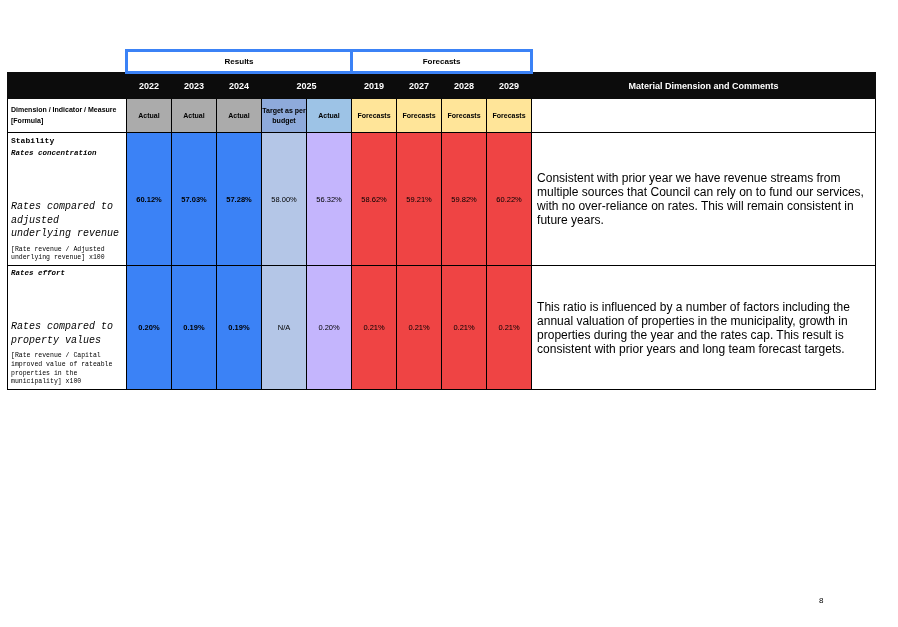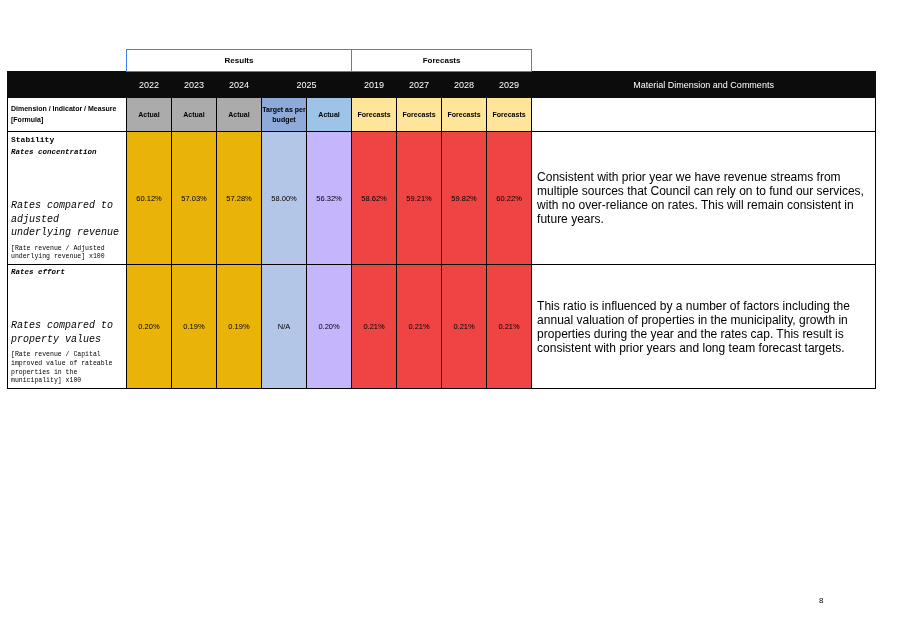--- a/index.html
+++ b/index.html
@@ -35,29 +35,29 @@
     overflow: hidden;
   }
   
   tr.group-row { height: 22px; }
   tr.group-row td.nb { border: none; background: #fff; }
   tr.group-row td.group {
     background: #fff;
     font-size: 8px;
     font-weight: bold;
     text-align: center;
-    border: 1px solid #3b82f6;
+    border: 3px solid #3b82f6;
   }
   
   tr.black-row { height: 26px; }
   tr.black-row td {
     background: #0c0c0c;
     color: #fff;
     font-size: 9px;
-    font-weight: normal;
+    font-weight: bold;
     text-align: center;
     border-color: #0c0c0c;
   }
   
   tr.subhead-row { height: 34px; }
   tr.subhead-row td {
     font-size: 7px;
     font-weight: bold;
     text-align: center;
     line-height: 1.3;
@@ -83,21 +83,21 @@
   }
   td.ind-cell .sec  { font-size: 8px;   font-weight: bold; margin-bottom: 4px; }
   td.ind-cell .sec:empty { display: none; }
   td.ind-cell .ind  { font-size: 7.5px; font-weight: bold; font-style: italic; margin-bottom: 4px; }
   td.ind-cell .meas { font-size: 10px; font-style: italic; line-height: 1.35; margin-bottom: 5px; margin-top: 43px; }
   td.ind-cell .form { font-size: 6.5px; line-height: 1.35; }
   td.v {
     font-size: 7.5px;
     text-align: center;
   }
-  td.v.g  { background: #eab308; }
+  td.v.g  { background: #3b82f6; font-weight: bold; }
   td.v.t  { background: #b4c6e7; }
   td.v.a  { background: #c4b5fd; }
   td.v.w  { background: #ef4444; margin-top: 40px; }
   td.comment {
     font-size: 12px;
     line-height: 14px;
     padding: 3px 5px;
     background: #fff;
     vertical-align: middle;
   }

